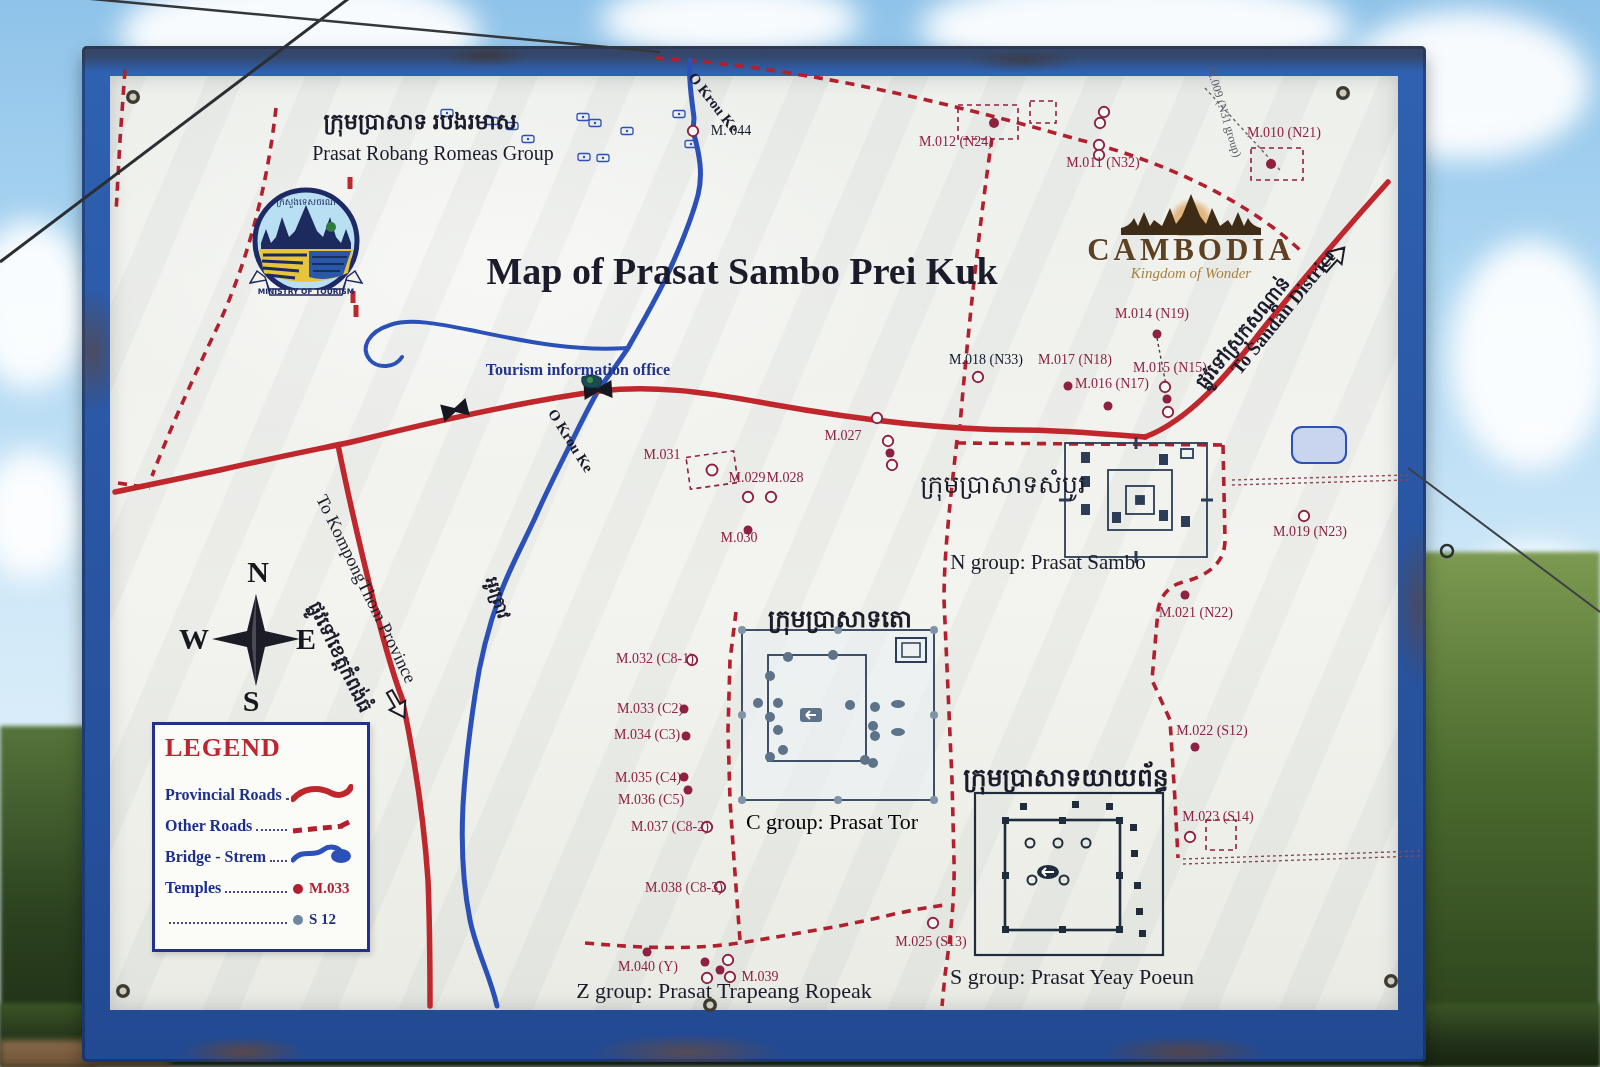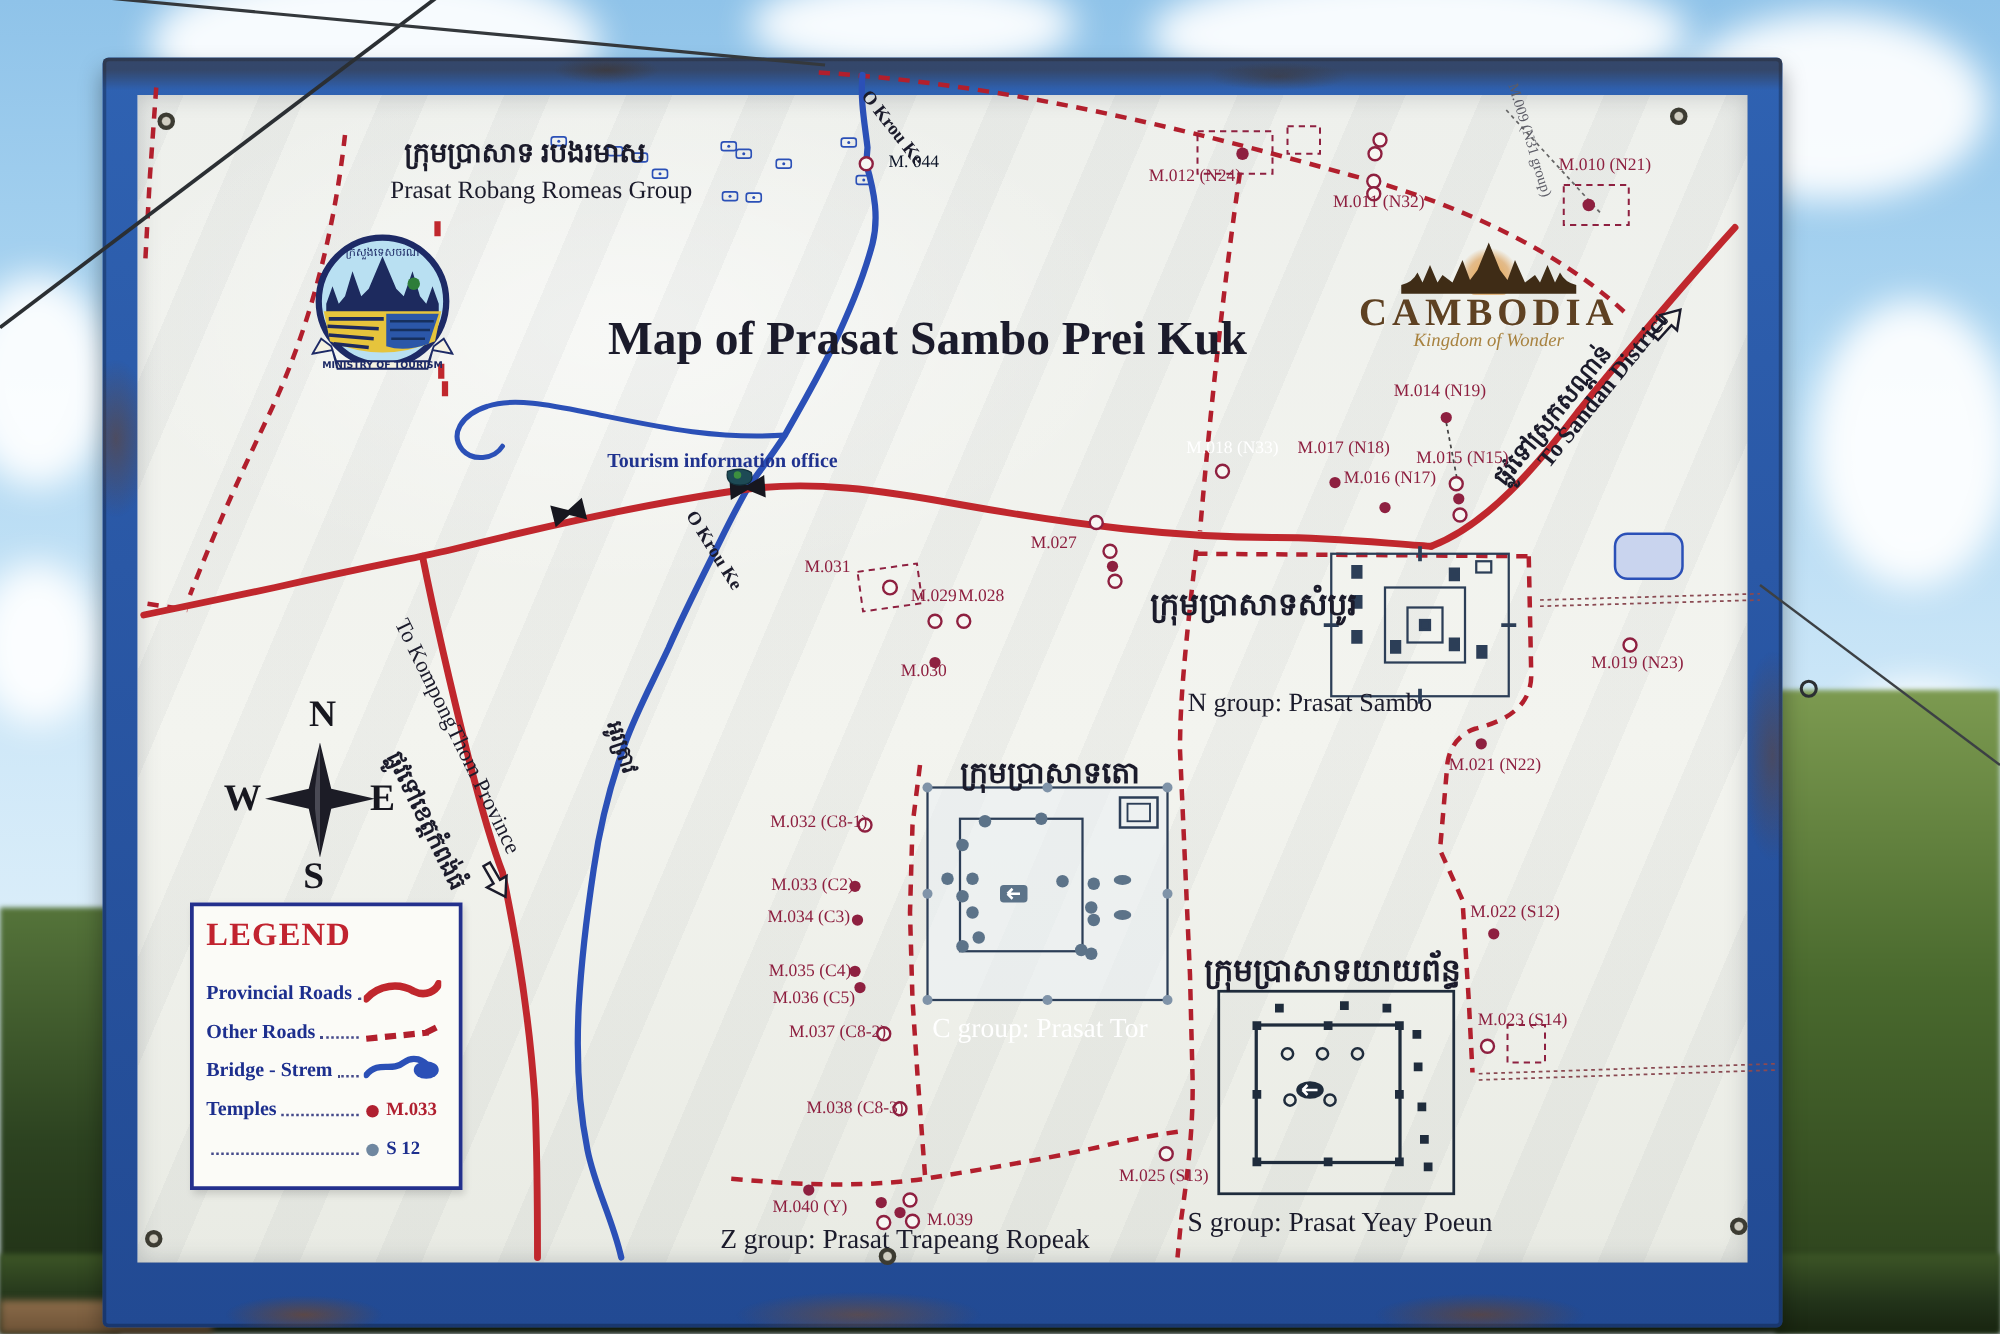--- a/index.html
+++ b/index.html
@@ -427,47 +427,47 @@
       <div class="label" style="left: 742px; top: 272px; font-size: 38px; color: rgb(27, 27, 43); font-weight: 700; transform: translate(-50%, -50%) rotate(0deg);">Map of Prasat Sambo Prei Kuk</div>
       <div class="label" style="left: 731px; top: 131px; font-size: 14px; color: #0f172a; font-weight: 400; transform: translate(-50%, -50%) rotate(0deg);">M. 044</div>
       <div class="label" style="left: 713px; top: 103px; font-size: 15px; color: rgb(27, 27, 43); font-weight: 700; transform: translate(-50%, -50%) rotate(52deg);">O Krou Ke</div>
       <div class="label" style="left: 1224px; top: 112px; font-size: 12px; color: rgb(92, 92, 102); font-weight: 400; transform: translate(-50%, -50%) rotate(73deg);">M.009 (N31 group)</div>
       <div class="label" style="left: 956px; top: 142px; font-size: 14px; color: rgb(142, 32, 64); font-weight: 400; transform: translate(-50%, -50%) rotate(0deg);">M.012 (N24)</div>
       <div class="label" style="left: 1103px; top: 163px; font-size: 14px; color: rgb(142, 32, 64); font-weight: 400; transform: translate(-50%, -50%) rotate(0deg);">M.011 (N32)</div>
       <div class="label" style="left: 1284px; top: 133px; font-size: 14px; color: rgb(142, 32, 64); font-weight: 400; transform: translate(-50%, -50%) rotate(0deg);">M.010 (N21)</div>
       <div class="label" style="left: 1243px; top: 333px; font-size: 19px; color: rgb(27, 27, 43); font-weight: 700; transform: translate(-50%, -50%) rotate(-51deg);">ផ្លូវទៅស្រុកសណ្ដាន់</div>
       <div class="label" style="left: 1283px; top: 313px; font-size: 19px; color: rgb(27, 27, 43); font-weight: 700; transform: translate(-50%, -50%) rotate(-51deg);">To Sandan District</div>
       <div class="label" style="left: 1152px; top: 314px; font-size: 14px; color: rgb(142, 32, 64); font-weight: 400; transform: translate(-50%, -50%) rotate(0deg);">M.014 (N19)</div>
-      <div class="label" style="left: 986px; top: 360px; font-size: 14px; color: #ffffff; font-weight: 400; transform: translate(-50%, -50%) rotate(0deg);">M.018 (N33)</div>
+      <div class="label" style="left: 986px; top: 360px; font-size: 14px; color: #0f172a; font-weight: 400; transform: translate(-50%, -50%) rotate(0deg);">M.018 (N33)</div>
       <div class="label" style="left: 1075px; top: 360px; font-size: 14px; color: rgb(142, 32, 64); font-weight: 400; transform: translate(-50%, -50%) rotate(0deg);">M.017 (N18)</div>
       <div class="label" style="left: 1170px; top: 368px; font-size: 14px; color: rgb(142, 32, 64); font-weight: 400; transform: translate(-50%, -50%) rotate(0deg);">M.015 (N15)</div>
       <div class="label" style="left: 1112px; top: 384px; font-size: 14px; color: rgb(142, 32, 64); font-weight: 400; transform: translate(-50%, -50%) rotate(0deg);">M.016 (N17)</div>
       <div class="label" style="left: 578px; top: 370px; font-size: 16px; color: rgb(32, 51, 143); font-weight: 700; transform: translate(-50%, -50%) rotate(0deg);">Tourism information office</div>
       <div class="label" style="left: 843px; top: 436px; font-size: 14px; color: rgb(142, 32, 64); font-weight: 400; transform: translate(-50%, -50%) rotate(0deg);">M.027</div>
       <div class="label" style="left: 662px; top: 455px; font-size: 14px; color: rgb(142, 32, 64); font-weight: 400; transform: translate(-50%, -50%) rotate(0deg);">M.031</div>
       <div class="label" style="left: 747px; top: 478px; font-size: 14px; color: rgb(142, 32, 64); font-weight: 400; transform: translate(-50%, -50%) rotate(0deg);">M.029</div>
       <div class="label" style="left: 785px; top: 478px; font-size: 14px; color: rgb(142, 32, 64); font-weight: 400; transform: translate(-50%, -50%) rotate(0deg);">M.028</div>
       <div class="label" style="left: 739px; top: 538px; font-size: 14px; color: rgb(142, 32, 64); font-weight: 400; transform: translate(-50%, -50%) rotate(0deg);">M.030</div>
-      <div class="label" style="left: 1003px; top: 485px; font-size: 25px; color: rgb(27, 27, 43); font-weight: 700; transform: translate(-50%, -50%) rotate(0deg);">ក្រុមប្រាសាទសំបូរ</div>
+      <div class="label" style="left: 1003px; top: 485px; font-size: 25px; color: rgb(27, 27, 43); font-weight: 400; transform: translate(-50%, -50%) rotate(0deg);">ក្រុមប្រាសាទសំបូរ</div>
       <div class="label" style="left: 1048px; top: 562px; font-size: 21px; color: rgb(27, 27, 43); font-weight: 400; transform: translate(-50%, -50%) rotate(0deg);">N group: Prasat Sambo</div>
       <div class="label" style="left: 1310px; top: 532px; font-size: 14px; color: rgb(142, 32, 64); font-weight: 400; transform: translate(-50%, -50%) rotate(0deg);">M.019 (N23)</div>
       <div class="label" style="left: 570px; top: 441px; font-size: 15px; color: rgb(27, 27, 43); font-weight: 700; transform: translate(-50%, -50%) rotate(58deg);">O Krou Ke</div>
       <div class="label" style="left: 366px; top: 589px; font-size: 18px; color: rgb(27, 27, 43); font-weight: 400; transform: translate(-50%, -50%) rotate(64deg);">To KompongThom Province</div>
       <div class="label" style="left: 340px; top: 657px; font-size: 19px; color: rgb(27, 27, 43); font-weight: 700; transform: translate(-50%, -50%) rotate(64deg);">ផ្លូវទៅខេត្តកំពង់ធំ</div>
       <div class="label" style="left: 1196px; top: 613px; font-size: 14px; color: rgb(142, 32, 64); font-weight: 400; transform: translate(-50%, -50%) rotate(0deg);">M.021 (N22)</div>
       <div class="label" style="left: 497px; top: 598px; font-size: 17px; color: rgb(27, 27, 43); font-weight: 700; transform: translate(-50%, -50%) rotate(72deg);">អូរត្រាវ</div>
       <div class="label" style="left: 840px; top: 620px; font-size: 24px; color: rgb(27, 27, 43); font-weight: 700; transform: translate(-50%, -50%) rotate(0deg);">ក្រុមប្រាសាទតោ</div>
       <div class="label" style="left: 655px; top: 659px; font-size: 14px; color: rgb(142, 32, 64); font-weight: 400; transform: translate(-50%, -50%) rotate(0deg);">M.032 (C8-1)</div>
       <div class="label" style="left: 650px; top: 709px; font-size: 14px; color: rgb(142, 32, 64); font-weight: 400; transform: translate(-50%, -50%) rotate(0deg);">M.033 (C2)</div>
       <div class="label" style="left: 647px; top: 735px; font-size: 14px; color: rgb(142, 32, 64); font-weight: 400; transform: translate(-50%, -50%) rotate(0deg);">M.034 (C3)</div>
       <div class="label" style="left: 648px; top: 778px; font-size: 14px; color: rgb(142, 32, 64); font-weight: 400; transform: translate(-50%, -50%) rotate(0deg);">M.035 (C4)</div>
       <div class="label" style="left: 651px; top: 800px; font-size: 14px; color: rgb(142, 32, 64); font-weight: 400; transform: translate(-50%, -50%) rotate(0deg);">M.036 (C5)</div>
       <div class="label" style="left: 670px; top: 827px; font-size: 14px; color: rgb(142, 32, 64); font-weight: 400; transform: translate(-50%, -50%) rotate(0deg);">M.037 (C8-2)</div>
       <div class="label" style="left: 684px; top: 888px; font-size: 14px; color: rgb(142, 32, 64); font-weight: 400; transform: translate(-50%, -50%) rotate(0deg);">M.038 (C8-3)</div>
-      <div class="label" style="left: 832px; top: 822px; font-size: 22px; color: #ffffff; font-weight: 400; transform: translate(-50%, -50%) rotate(0deg);">C group: Prasat Tor</div>
+      <div class="label" style="left: 832px; top: 822px; font-size: 22px; color: #000000; font-weight: 400; transform: translate(-50%, -50%) rotate(0deg);">C group: Prasat Tor</div>
       <div class="label" style="left: 1212px; top: 731px; font-size: 14px; color: rgb(142, 32, 64); font-weight: 400; transform: translate(-50%, -50%) rotate(0deg);">M.022 (S12)</div>
       <div class="label" style="left: 1066px; top: 778px; font-size: 25px; color: rgb(27, 27, 43); font-weight: 700; transform: translate(-50%, -50%) rotate(0deg);">ក្រុមប្រាសាទយាយព័ន្ធ</div>
       <div class="label" style="left: 1218px; top: 817px; font-size: 14px; color: rgb(142, 32, 64); font-weight: 400; transform: translate(-50%, -50%) rotate(0deg);">M.023 (S14)</div>
       <div class="label" style="left: 931px; top: 942px; font-size: 14px; color: rgb(142, 32, 64); font-weight: 400; transform: translate(-50%, -50%) rotate(0deg);">M.025 (S13)</div>
       <div class="label" style="left: 648px; top: 967px; font-size: 14px; color: rgb(142, 32, 64); font-weight: 400; transform: translate(-50%, -50%) rotate(0deg);">M.040 (Y)</div>
       <div class="label" style="left: 760px; top: 977px; font-size: 14px; color: rgb(142, 32, 64); font-weight: 400; transform: translate(-50%, -50%) rotate(0deg);">M.039</div>
       <div class="label" style="left: 724px; top: 991px; font-size: 22px; color: rgb(27, 27, 43); font-weight: 400; transform: translate(-50%, -50%) rotate(0deg);">Z group: Prasat Trapeang Ropeak</div>
       <div class="label" style="left: 1072px; top: 977px; font-size: 22px; color: rgb(27, 27, 43); font-weight: 400; transform: translate(-50%, -50%) rotate(0deg);">S group: Prasat Yeay Poeun</div>
     </div>
 

